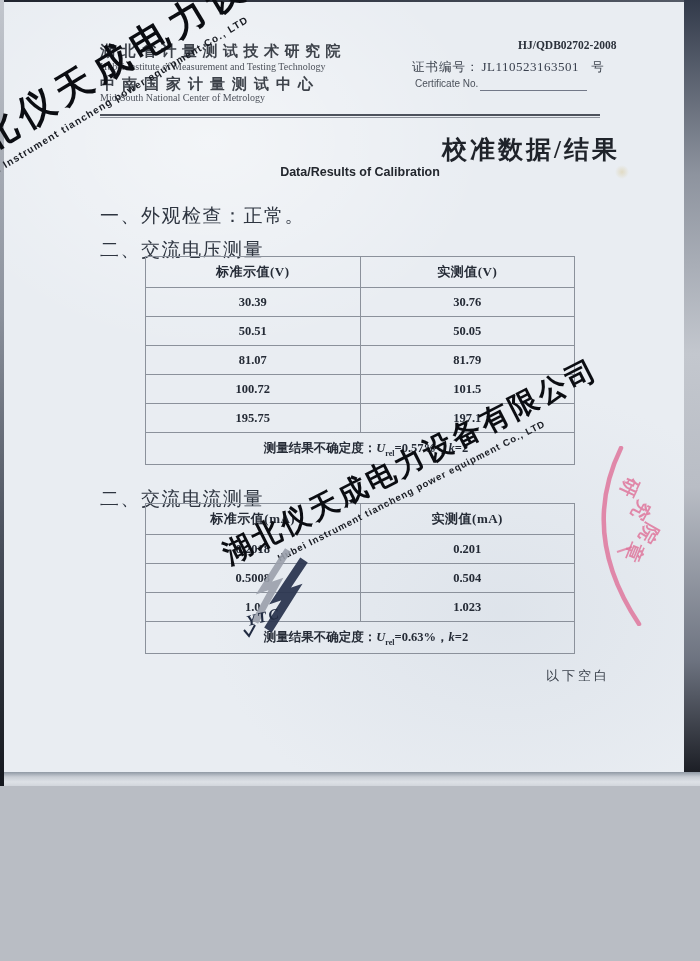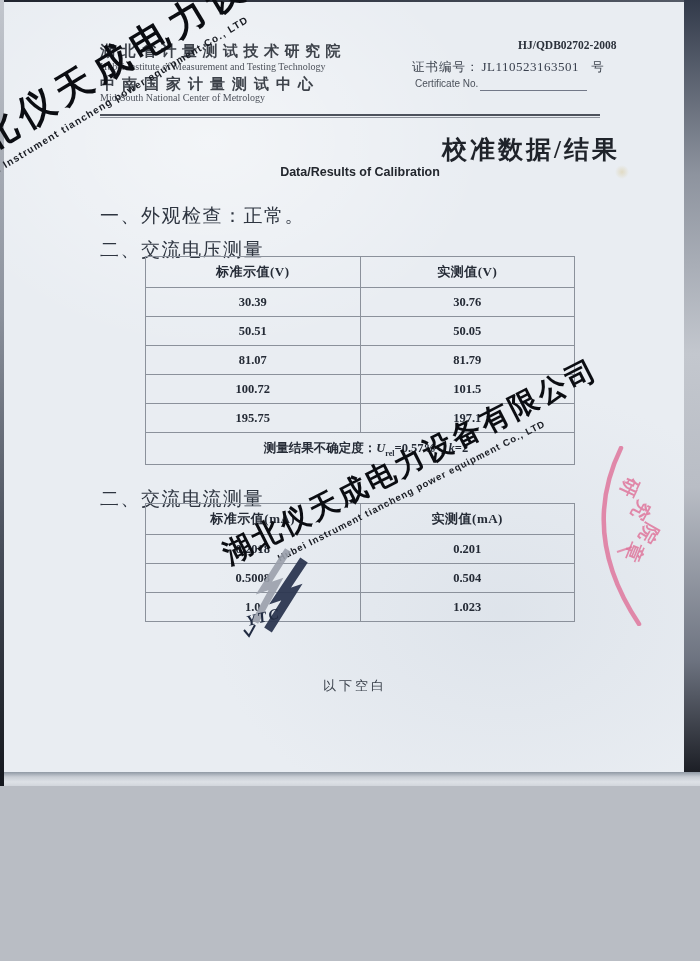--- a/index.html
+++ b/index.html
@@ -56,21 +56,21 @@
   .cal-table td{border:1px solid #8b919b;text-align:center;font-weight:bold;font-size:12.5px;padding:0;}
   .cal-table tr.hr td{height:30px;font-size:13px;letter-spacing:.5px;}
   .cal-table tr.dr td{height:28px;}
   .cal-table tr.ur td{height:31px;text-align:center;padding-left:12px;margin-top:12px;}
   .cal-table sub{font-size:8px;}
   .t-voltage{top:256px;}
   .t-current{top:503px;}
   
   .sig{position:absolute;left:240px;top:546px;z-index:6;}
   .stamp{position:absolute;left:595px;top:446px;z-index:5;}
-  .blank-note{position:absolute;left:100px;top:667px;width:510px;text-align:center;font-size:13px;letter-spacing:3px;color:#3a414b;margin-top:10px;}
+  .blank-note{position:absolute;left:100px;top:667px;width:510px;text-align:right;font-size:13px;letter-spacing:3px;color:#3a414b;}
   .page-footer{position:absolute;left:100px;top:877px;width:520px;text-align:center;font-size:12.5px;letter-spacing:3px;color:#45506c;}
   .wm-layer{position:absolute;left:0;top:0;width:100%;height:100%;overflow:hidden;pointer-events:none;z-index:4;}
 </style>
 </head>
 <body>
 
 <div class="page">
 
   <div class="org-cn">湖北省计量测试技术研究院</div>
   <div class="org-en">Hubei Institute of Measurement and Testing Technology</div>
@@ -138,20 +138,25 @@
       <td>0.201</td>
     </tr>
     <tr class="dr">
       <td>0.5008</td>
       <td>0.504</td>
     </tr>
     <tr class="dr">
       <td>1.0</td>
       <td>1.023</td>
     </tr>
+    <tr class="ur">
+      <td colspan="2">
+        <span>测量结果不确定度：</span><i>U</i><sub>rel</sub><span>=0.63%，</span><i>k</i><span>=2</span>
+      </td>
+    </tr>
   </tbody>
     </table>
 
   <div class="blank-note">以下空白</div>
   <div class="page-footer">第 3 页 共 1 页</div>
 
   <div class="wm-layer">
     <div class="wm wm-tl">
       <div class="wm-cn">湖北仪天成电力设备有限公司</div>
       <div class="wm-en">Hubei Instrument tiancheng power equipment Co., LTD</div>

